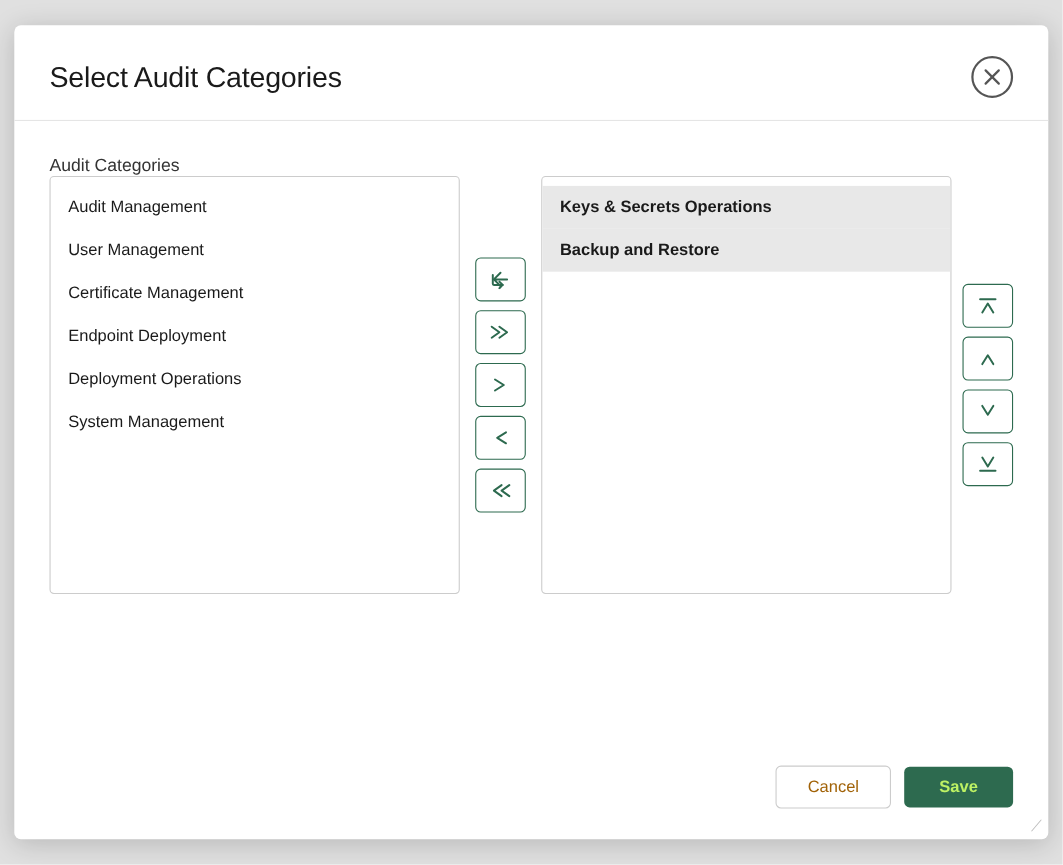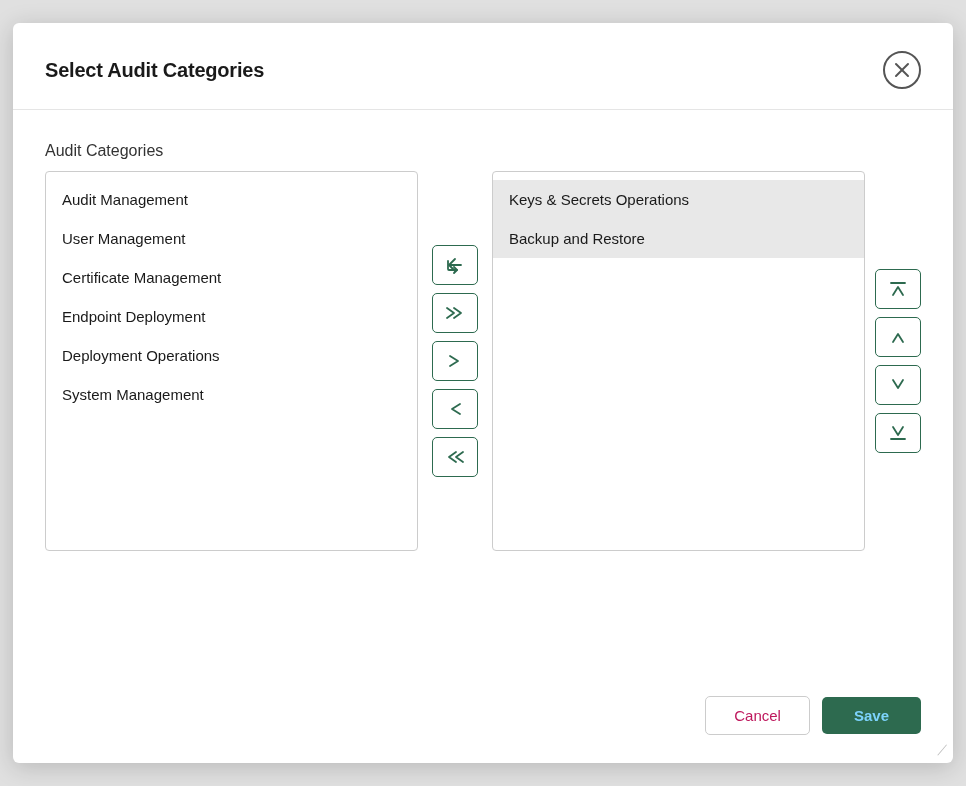--- a/index.html
+++ b/index.html
@@ -31,22 +31,22 @@
 
     .dialog-header {
       display: flex;
       align-items: center;
       justify-content: space-between;
       padding: 28px 32px 20px 32px;
       border-bottom: 1px solid #e5e5e5;
     }
 
     .dialog-title {
-      font-size: 20px;
-      font-weight: 700;
+      font-size: 26px;
+      font-weight: 400;
       color: #1a1a1a;
       letter-spacing: -0.2px;
     }
 
     .close-button {
       width: 38px;
       height: 38px;
       border-radius: 50%;
       border: 2px solid #555;
       background: none;
@@ -66,21 +66,20 @@
     .section-label {
       font-size: 16px;
       color: #333;
       font-weight: 400;
     }
 
     .transfer-container {
       display: flex;
       align-items: flex-start;
       gap: 0;
-      margin-top: 11px;
     }
 
     .list-box {
       border: 1px solid #ccc;
       border-radius: 4px;
       min-height: 380px;
       flex: 1;
       padding: 8px 0;
       overflow-y: auto;
       background: #fff;
@@ -89,20 +88,21 @@
     .list-item {
       padding: 9px 16px;
       font-size: 15px;
       color: #1a1a1a;
       cursor: pointer;
       line-height: 1.4;
     }
 
     .list-item.selected {
       background: #e8e8e8;
+      font-weight: bold;
     }
 
     .controls-column {
       display: flex;
       flex-direction: column;
       align-items: center;
       justify-content: center;
       gap: 8px;
       padding: 0 14px;
       min-height: 380px;
@@ -139,30 +139,30 @@
       padding: 16px 32px 28px 32px;
       gap: 12px;
     }
 
     .btn-cancel {
       padding: 10px 28px;
       border: 1.5px solid #ccc;
       border-radius: 5px;
       background: #fff;
       font-size: 15px;
-      color: #be185d;
+      color: #a16207;
       cursor: pointer;
     }
 
     .btn-save {
       padding: 10px 32px;
       border: none;
       border-radius: 5px;
       background: #2d6a4f;
-      color: #7dd3fc;
+      color: #bef264;
       font-size: 15px;
       font-weight: 600;
       cursor: pointer;
     }
 
     .resize-handle {
       position: absolute;
       bottom: 4px;
       right: 6px;
       color: #bbb;

